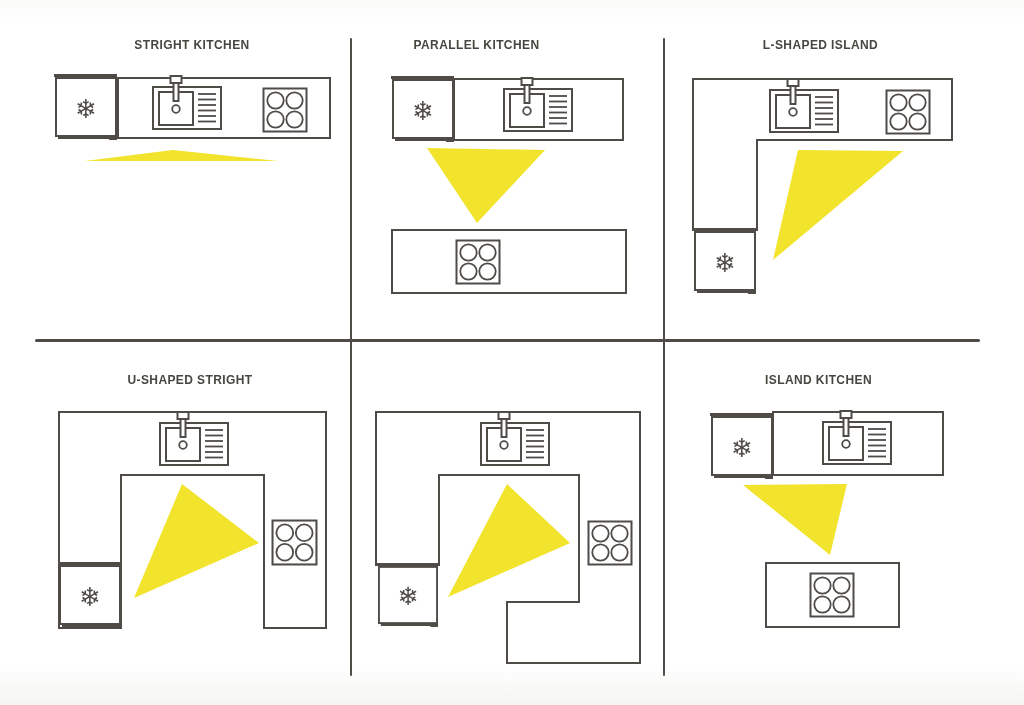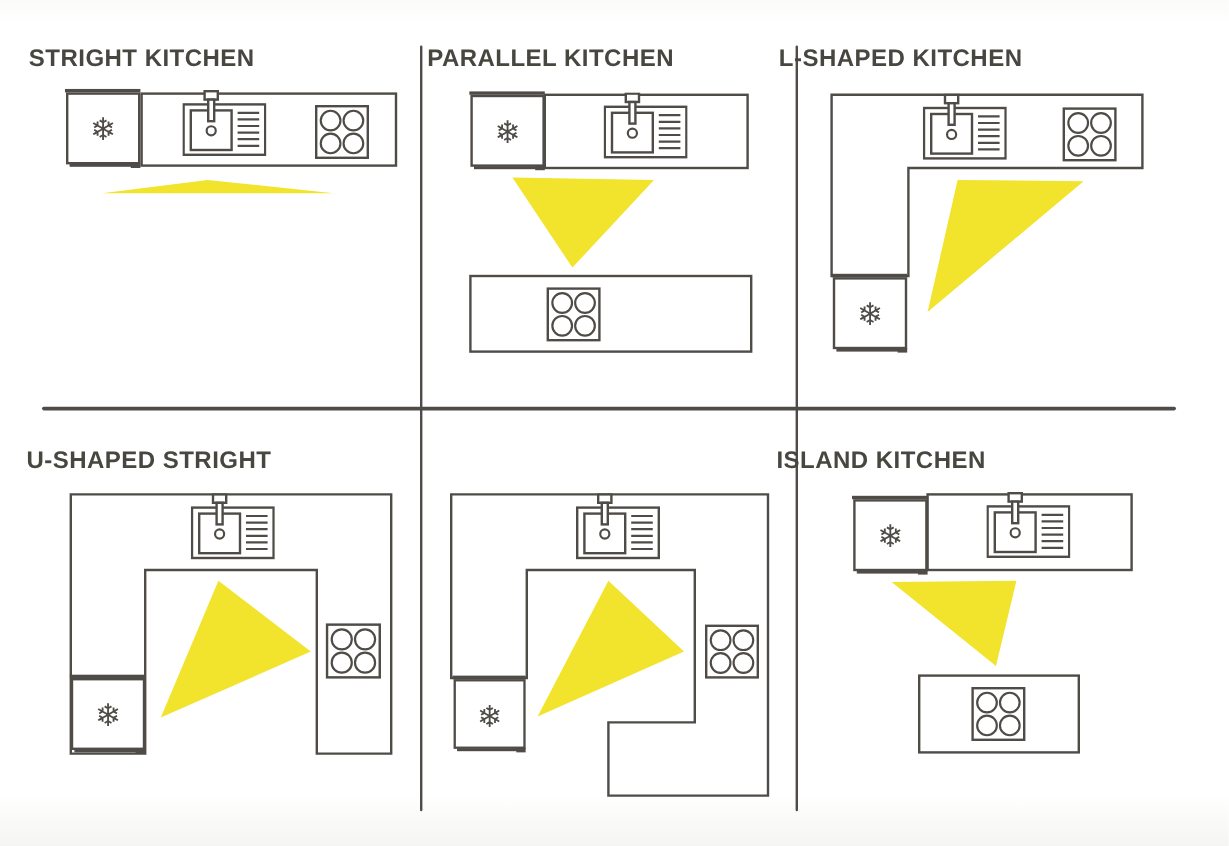--- a/index.html
+++ b/index.html
@@ -6,22 +6,22 @@
   .canvas{
     position:relative;width:1024px;height:705px;overflow:hidden;
     background:linear-gradient(180deg,#fbfbfa 0%,#ffffff 3%,#ffffff 94%,#f5f5f3 100%);
     font-family:"Liberation Sans", sans-serif;
   }
   .divider{position:absolute;background:var(--line,#4f4c48);border-radius:2px;}
   .divider.v{width:2px;}
   .divider.h{height:3px;}
   .panel{position:absolute;}
   .panel-title{
-    position:absolute;left:0;right:16px;text-align:left;
-    font-size:20px;font-weight:bold;letter-spacing:.4px;
+    position:absolute;left:0;right:16px;text-align:center;
+    font-size:12px;font-weight:bold;letter-spacing:.4px;
     color:var(--text,#47463f);
     transform:translateX(var(--tshift,0px));
     white-space:nowrap;
   }
   .panel svg{position:absolute;left:0;top:0;}
   .outline{fill:#ffffff;stroke:var(--line,#4f4c48);stroke-width:2;}
   .thin{fill:none;stroke:var(--line,#4f4c48);stroke-width:1.8;}
   .solid{fill:var(--line,#4f4c48);stroke:none;}
   .tri{fill:var(--accent,#f2e32d);stroke:none;}
   .flake{
@@ -90,21 +90,21 @@
       <rect class="outline" x="102" y="79" width="169" height="61"></rect>
       <use href="#sym-fridge" x="39" y="76" width="64" height="66"></use>
       <use href="#sym-sink" x="151" y="77" width="70" height="56"></use>
       <polygon class="tri" points="75,148 193,150 125,223"></polygon>
       <rect class="outline" x="40" y="230" width="234" height="63"></rect>
       <use href="#sym-stove" x="103" y="239" width="46" height="46"></use>
     </svg>
   </section>
 
   <section class="panel" style="left:665px;top:0;width:359px;height:341px;--tshift:-16px">
-    <div class="panel-title" style="top:38px">L-SHAPED KITCHEN</div>
+    <div class="panel-title" style="top:38px">L-SHAPED ISLAND</div>
     <svg width="359" height="341" viewBox="0 0 359 341">
       <path class="outline" d="M28,79 H287 V140 H92 V230 H28 Z"></path>
       <use href="#sym-fridge" x="28" y="228" width="64" height="66"></use>
       <use href="#sym-sink" x="104" y="78" width="70" height="56"></use>
       <use href="#sym-stove" x="220" y="89" width="46" height="46"></use>
       <polygon class="tri" points="133,150 238,151 108,260"></polygon>
     </svg>
   </section>
 
   <section class="panel" style="left:0;top:341px;width:352px;height:364px;--tshift:22px">

